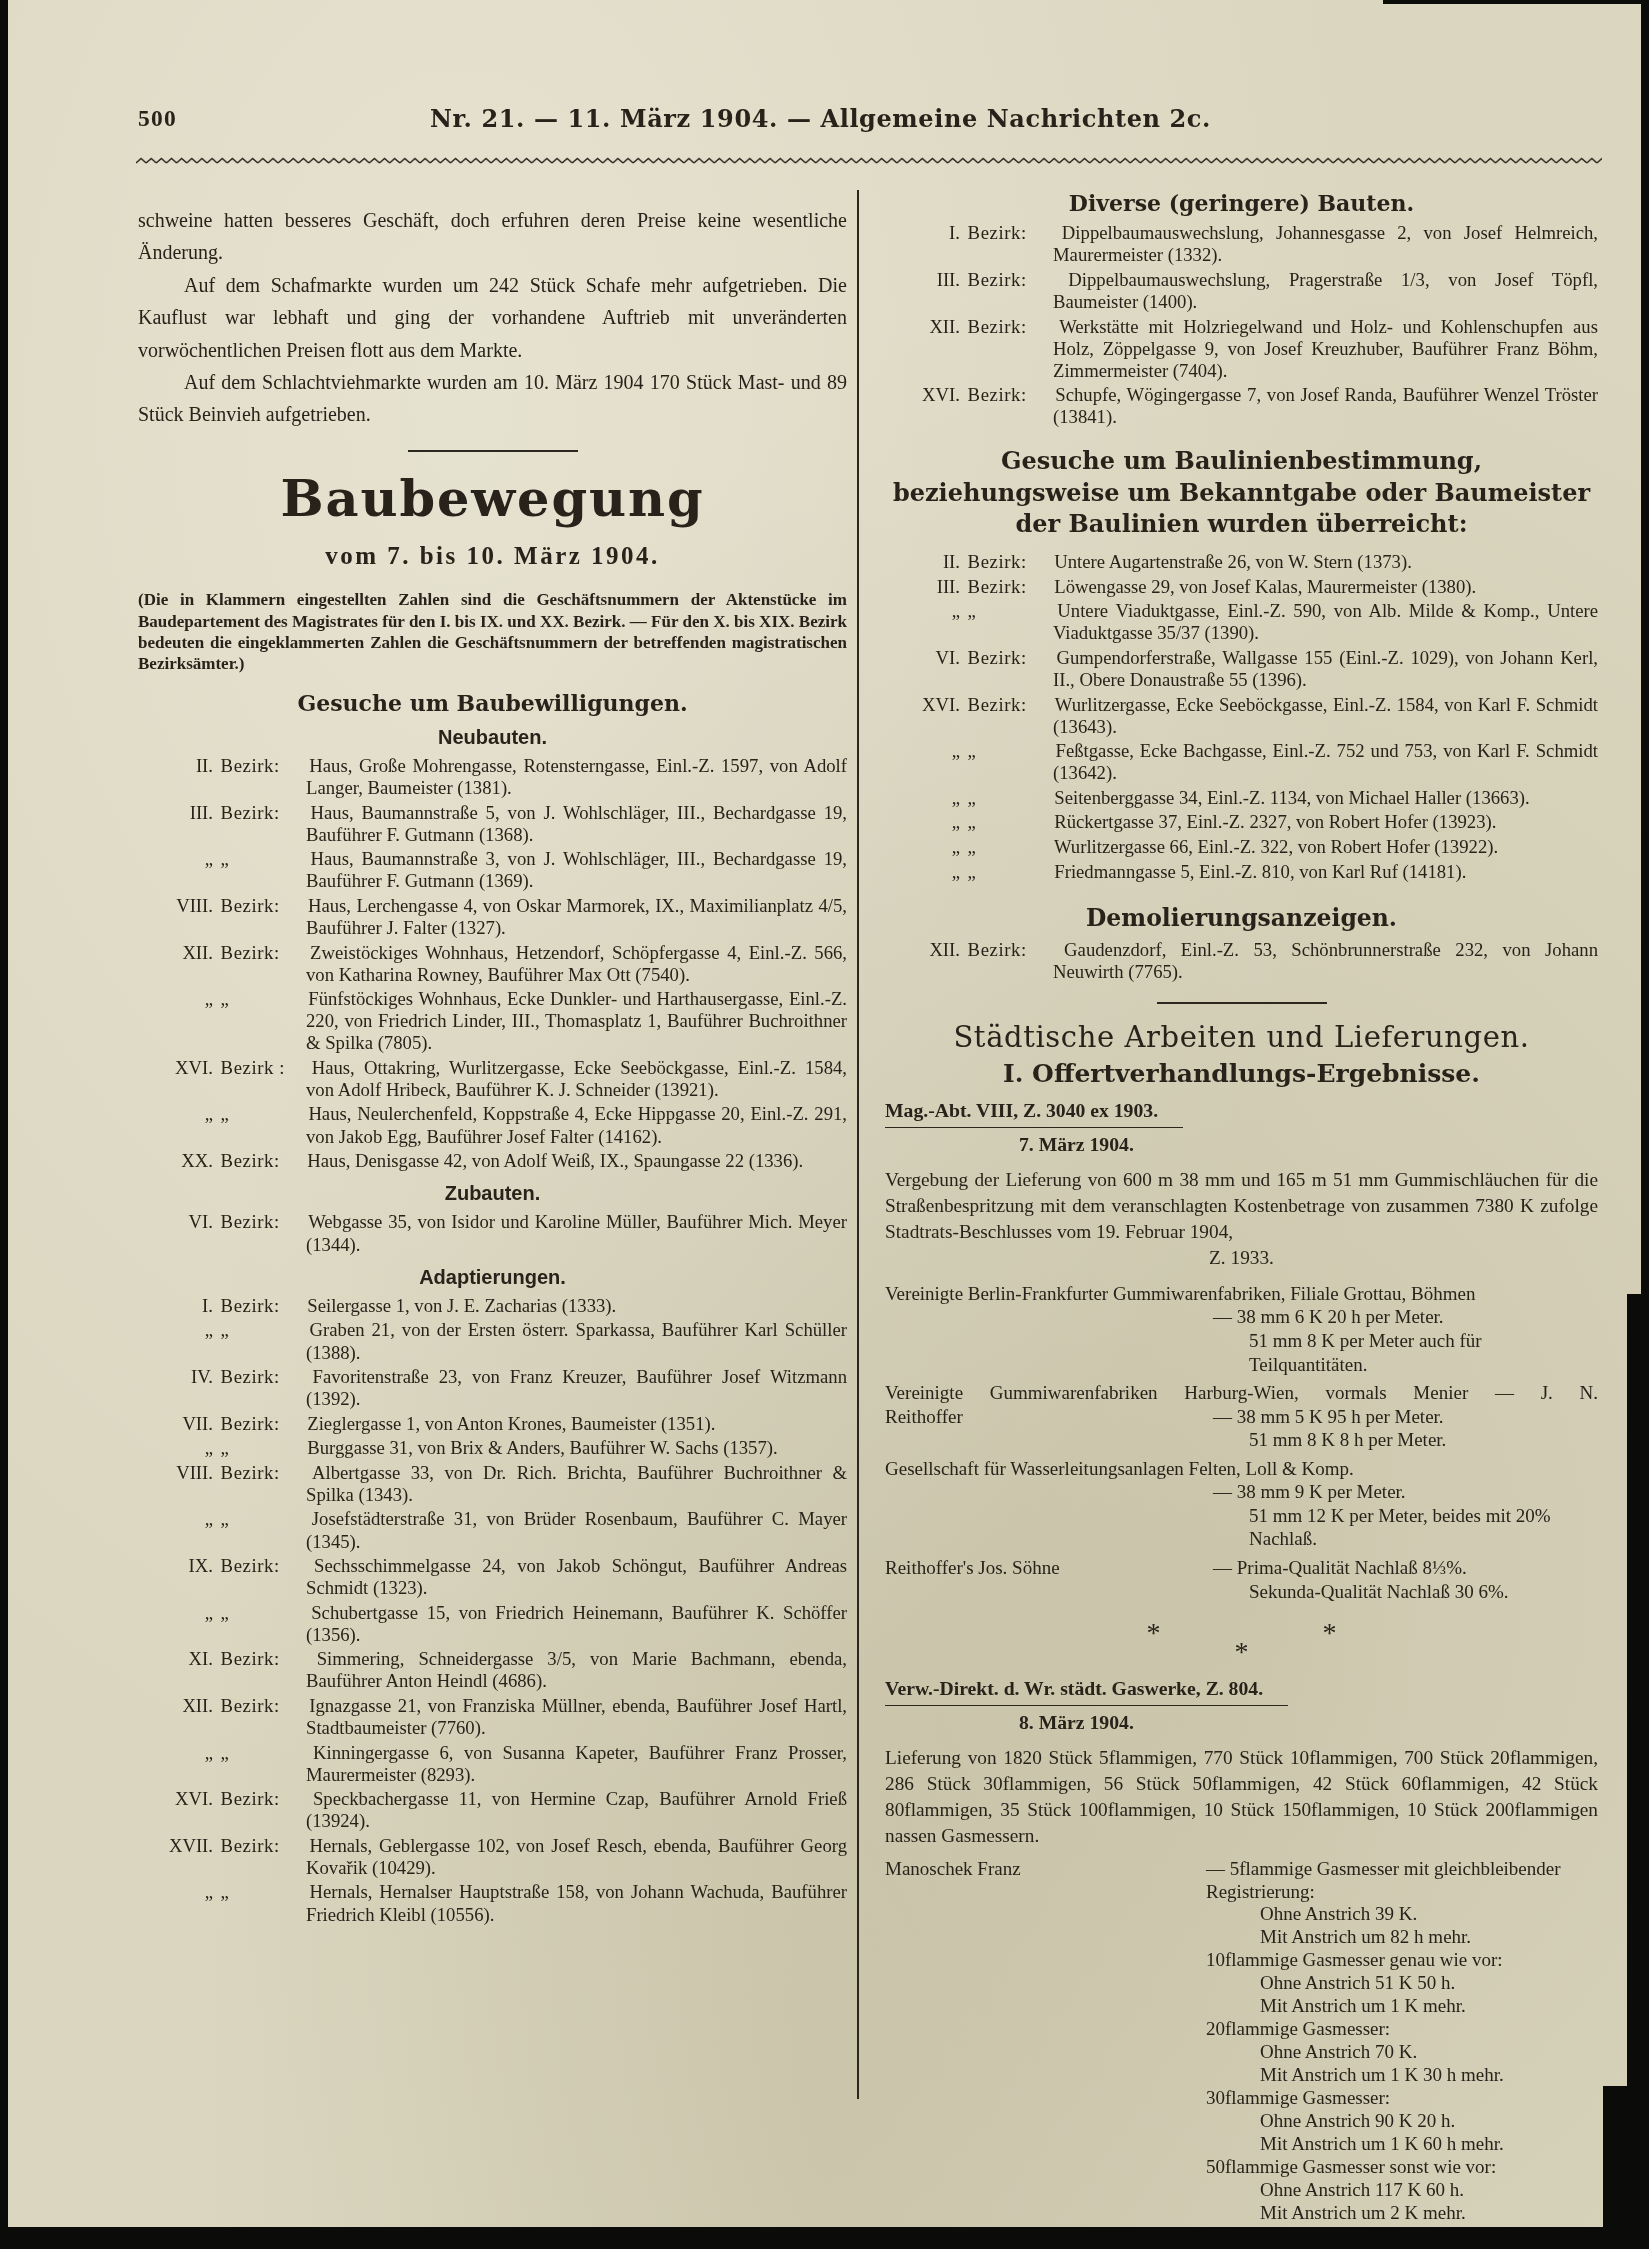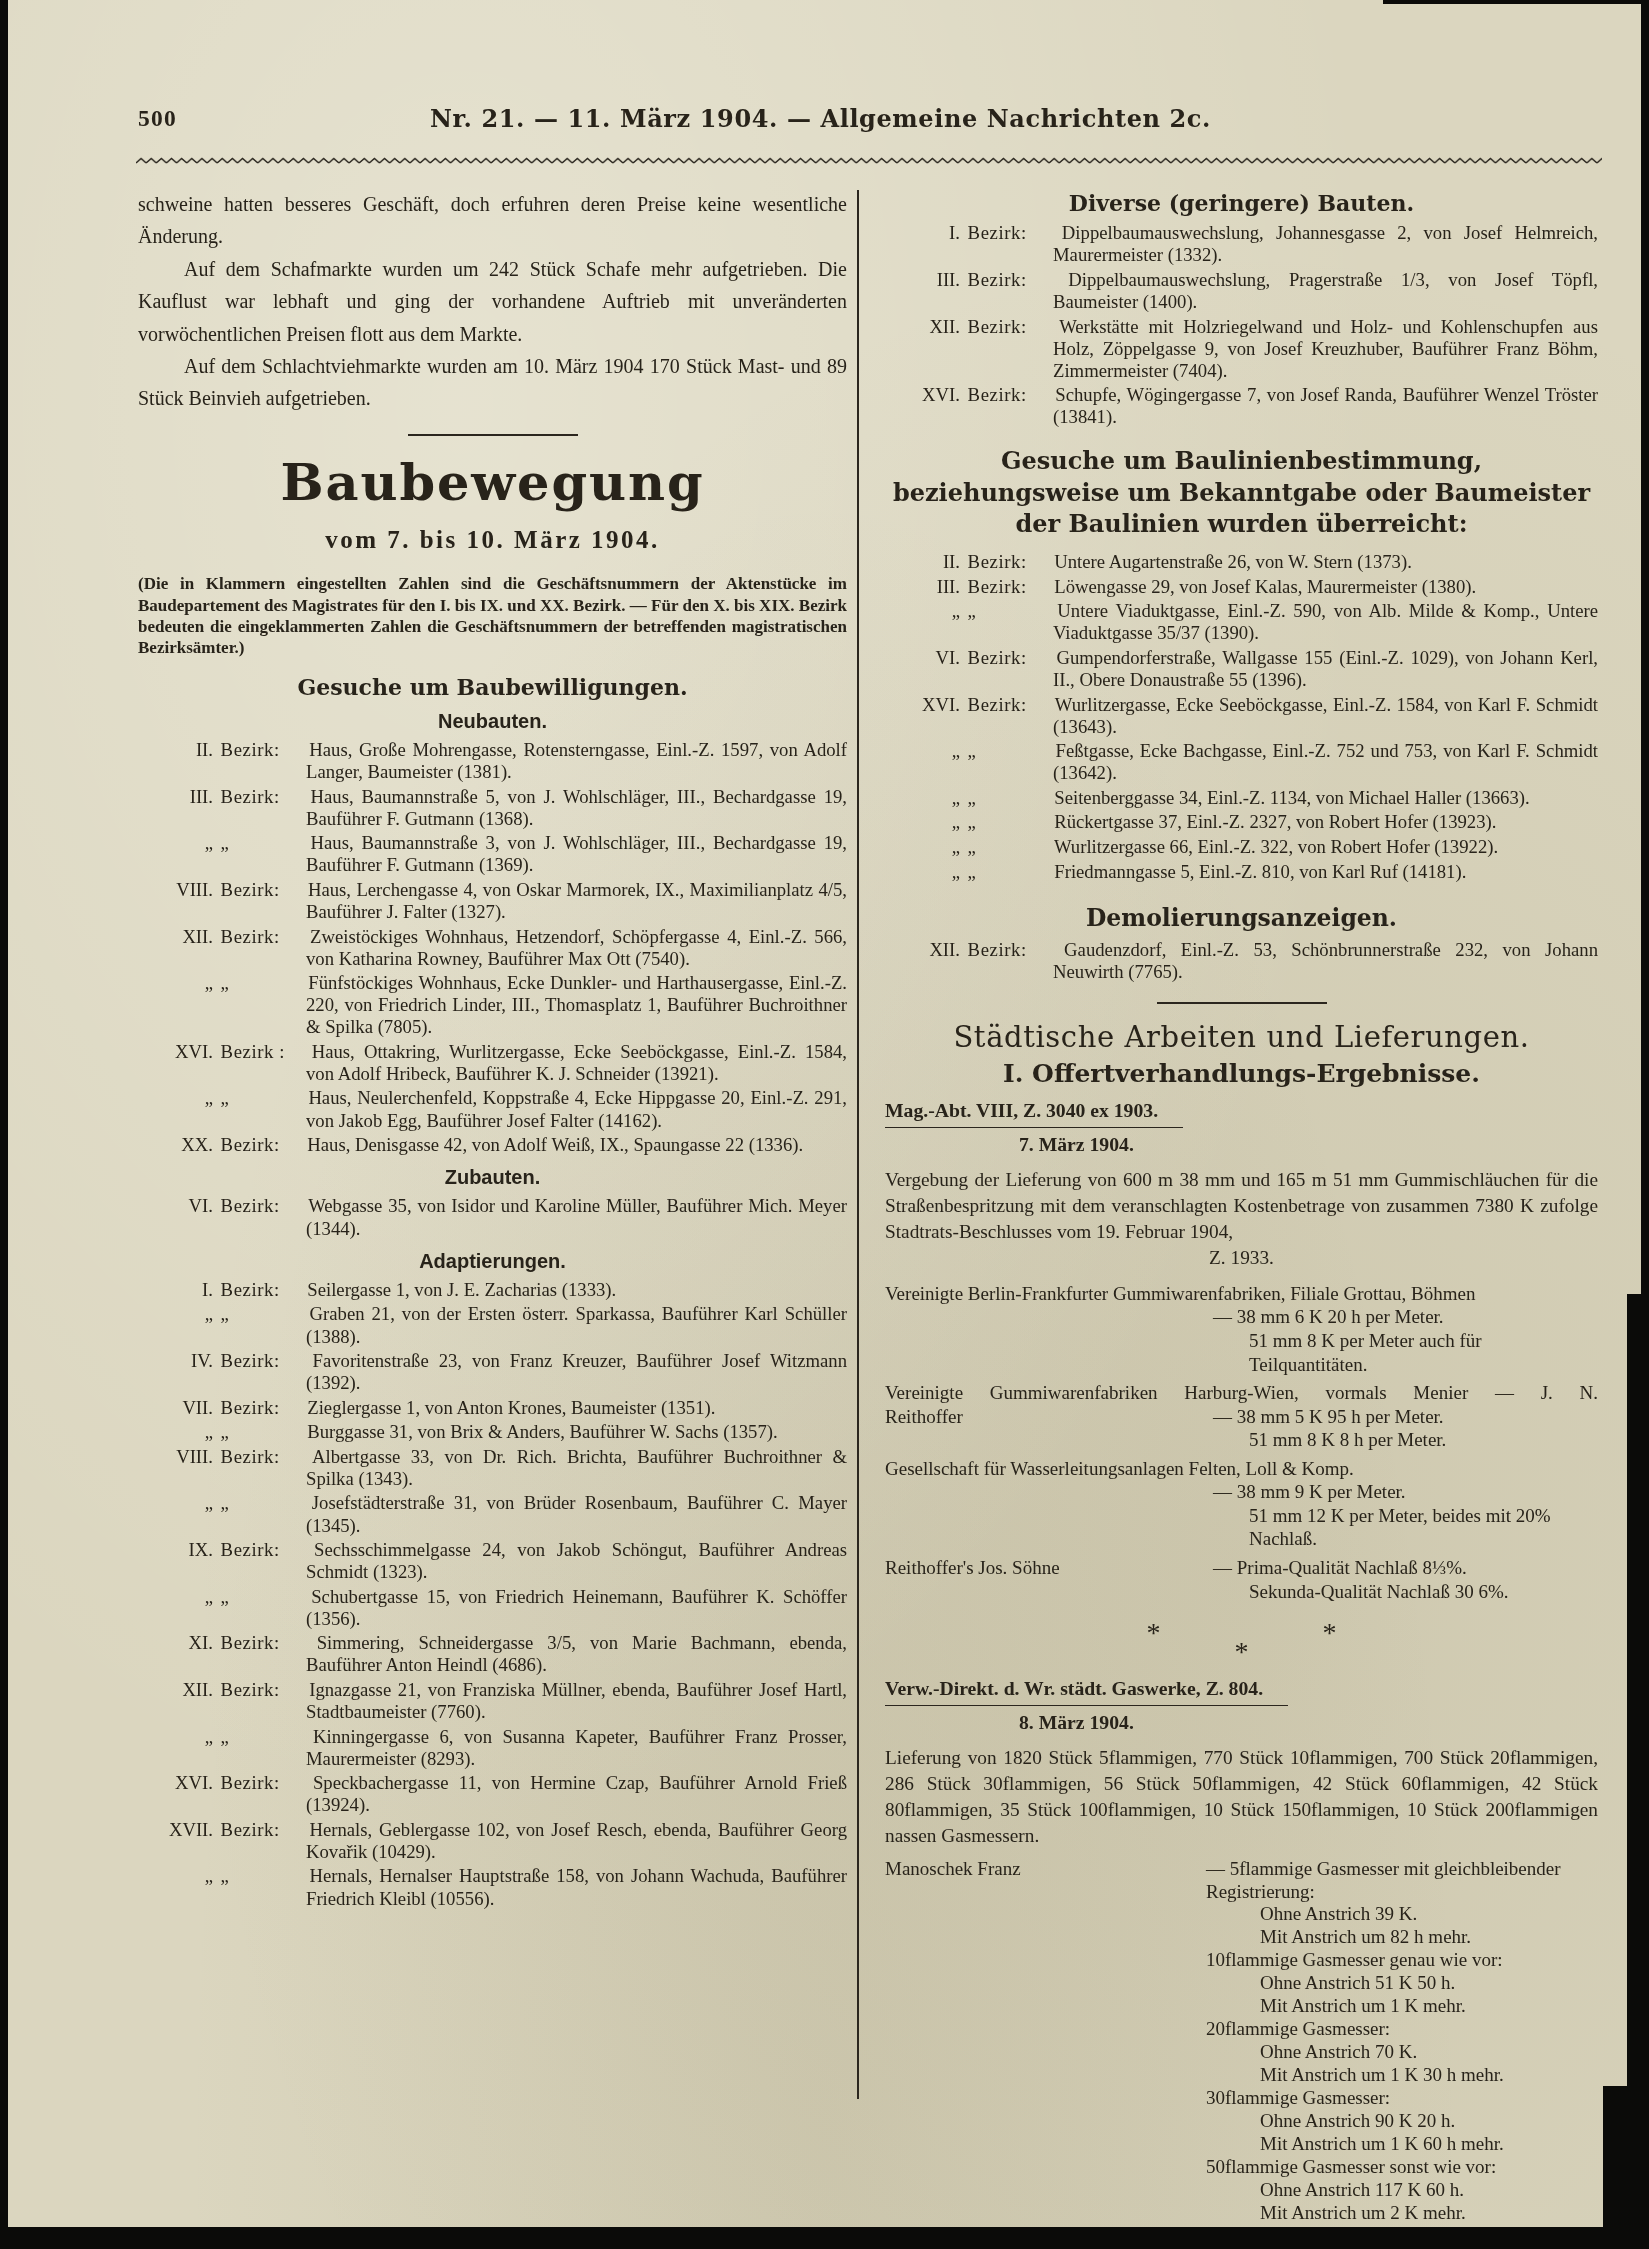--- a/index.html
+++ b/index.html
@@ -18,21 +18,21 @@
   .edge-right3{right:0;top:2086px;width:46px;height:164px;}
   .edge-topright{right:0;top:0;width:266px;height:4.4px;}
 
   .pagenum{position:absolute;left:138px;top:105px;font-size:23.5px;font-weight:bold;letter-spacing:1.3px;}
   .htitle{position:absolute;left:202px;top:104px;width:1237px;text-align:center;
     font-size:24px;font-weight:bold;letter-spacing:0.6px;font-family:"DejaVu Serif",serif;}
   .wavy{position:absolute;left:136px;top:156px;width:1466px;height:10px;}
 
   .vrule{position:absolute;left:857px;top:190px;width:1.9px;height:1909px;background:#2b261e;}
 
-  .col-left{position:absolute;left:138px;top:188px;width:709px;}
+  .col-left{position:absolute;left:138px;top:204px;width:709px;}
   .col-right{position:absolute;left:885px;top:190px;width:713px;}
 
   .para{font-size:20px;line-height:1.62;text-align:justify;text-indent:46px;margin:0;}
   .para.first{text-indent:0;}
   .divider{width:170px;height:1.9px;background:#2b261e;margin:19px auto 16.5px;}
   .bau-title{text-align:center;font-size:51px;font-weight:bold;letter-spacing:1.9px;margin:3.8px 0 14px;
     font-family:"DejaVu Serif",serif;}
   .bau-subtitle{text-align:center;font-size:25px;font-weight:bold;letter-spacing:2.5px;margin:0 0 19px;}
   .note{font-size:17px;line-height:1.26;text-align:justify;font-weight:bold;margin:0 0 5px;}
 

